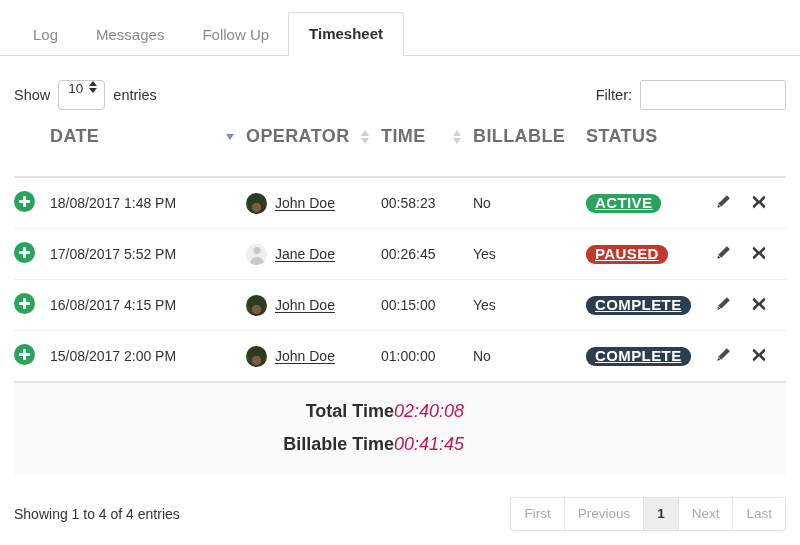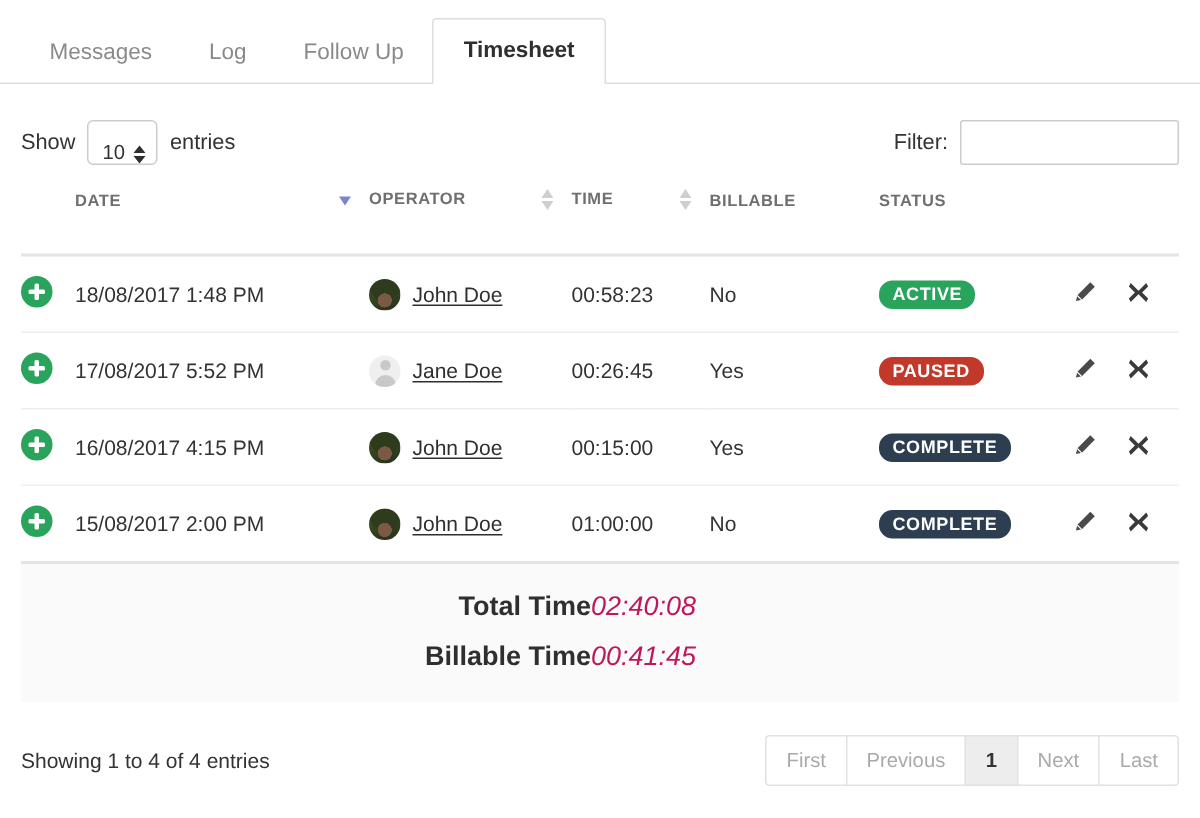--- a/index.html
+++ b/index.html
@@ -67,21 +67,21 @@
   .controls {
     display: flex;
     align-items: center;
     justify-content: space-between;
     margin: 22px 14px 0 14px;
     height: 34px;
   }
   .length-ctl { display: flex; align-items: center; gap: 8px; font-size: 14.5px; color: #333; }
   .length-select {
     display: inline-flex;
-    align-items: flex-end;
+    align-items: flex-start;
     gap: 6px;
     border: 1px solid #cccccc;
     border-radius: 4px;
     background: #fff;
     height: 30px;
     padding: 0 7px 0 9px;
     font-size: 13.5px;
     color: #333;
   }
   .spin { display: flex; flex-direction: column; gap: 2px; line-height: 0; }
@@ -102,21 +102,21 @@
     padding: 0 7px; font-size: 13.5px;
     font-family: "Liberation Sans", sans-serif;
     color: #333;
   }
 
   
   .tbl-wrap { margin: 14px 14px 0 14px; }
   table.dt { width: 100%; border-collapse: collapse; table-layout: fixed; }
   table.dt thead th {
     text-align: center;
-    font-size: 11px;
+    font-size: 18px;
     letter-spacing: 0.4px;
     color: #6f6f6f;
     font-weight: bold;
     padding: 0 0 29px 0;
     border-bottom: 2px solid #e4e4e4;
     vertical-align: bottom;
     position: relative;
   }
   .th-in { display: flex; align-items: center; justify-content: space-between; padding-right: 12px; }
   .sort {
@@ -184,25 +184,26 @@
   }
   .op-link {
     font-size: 14px; color: #2f2f2f;
     text-decoration: underline; text-underline-offset: 2px;
   }
 
   .badge {
     display: inline-block;
     border-radius: 9px;
     color: #ffffff;
-    font-size: 12px;
+    font-size: 15px;
     font-weight: bold;
     letter-spacing: 0.4px;
     padding: 3px 9px 4px 9px;
     line-height: 12px;
+    text-decoration: underline;
   }
 
   .icon-btn { display: inline-flex; align-items: center; justify-content: center; }
 
   
   .totals {
     background: #fafafa;
     border-top: 2px solid #e4e4e4;
     padding: 12px 0 14px 0;
   }
@@ -231,22 +232,22 @@
   .pg:first-child { border-top-left-radius: 3px; border-bottom-left-radius: 3px; }
   .pg:last-child { border-top-right-radius: 3px; border-bottom-right-radius: 3px; }
   .pg.current { background: #ededed; color: #333333; font-weight: bold; }
 </style>
 </head>
 <body>
 
 <div id="page">
 
   <div class="tabs">
+    <div class="tab">Log</div>
     <div class="tab">Messages</div>
-    <div class="tab">Log</div>
     <div class="tab">Follow Up</div>
     <div class="tab active">Timesheet</div>
   </div>
 
 
   <div class="controls">
     <div class="length-ctl">
       <span>Show</span>
       <span class="length-select">
         <span>10</span>

